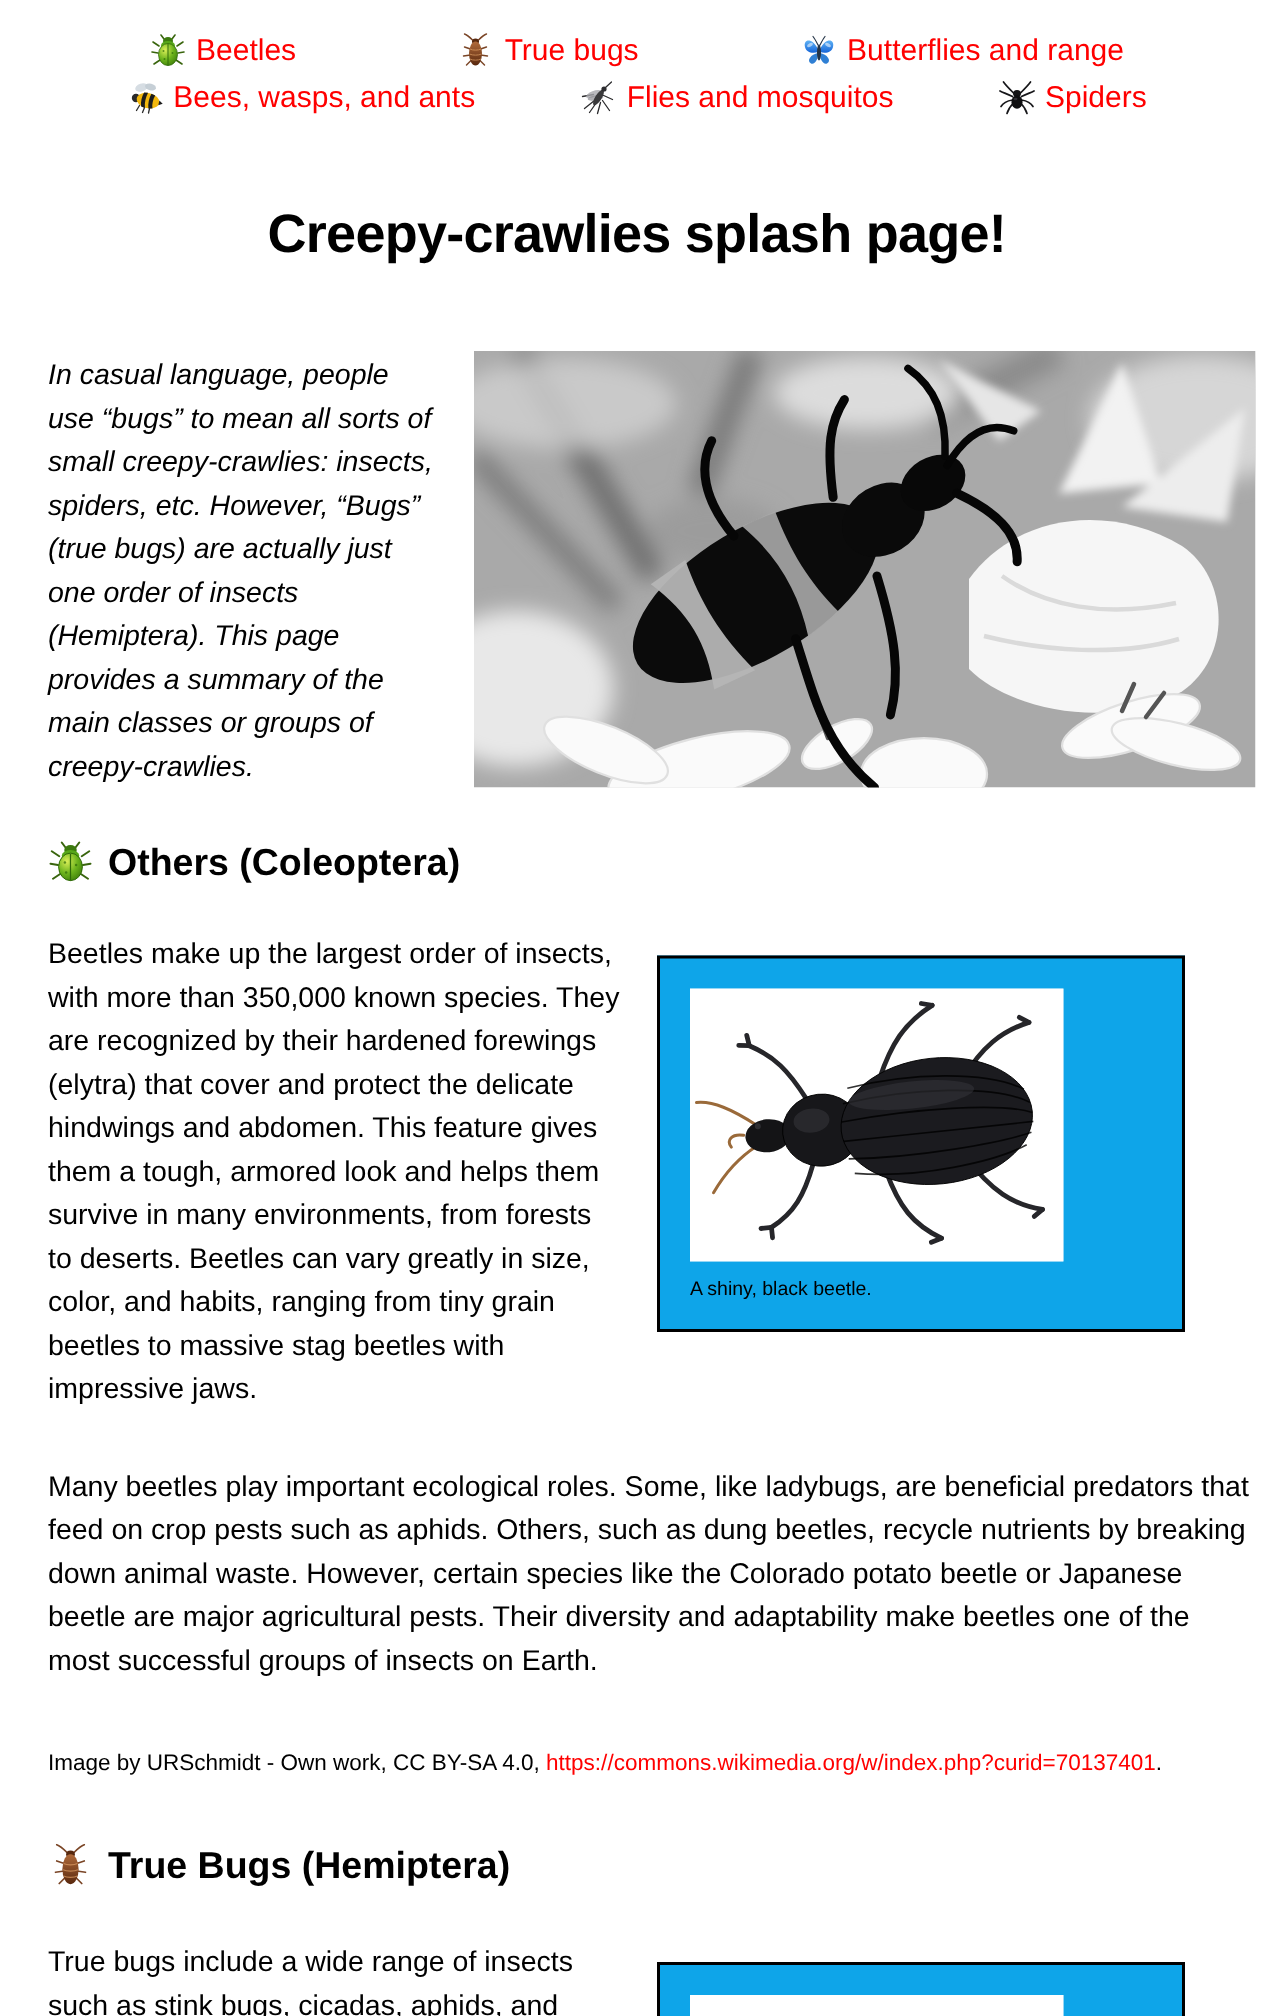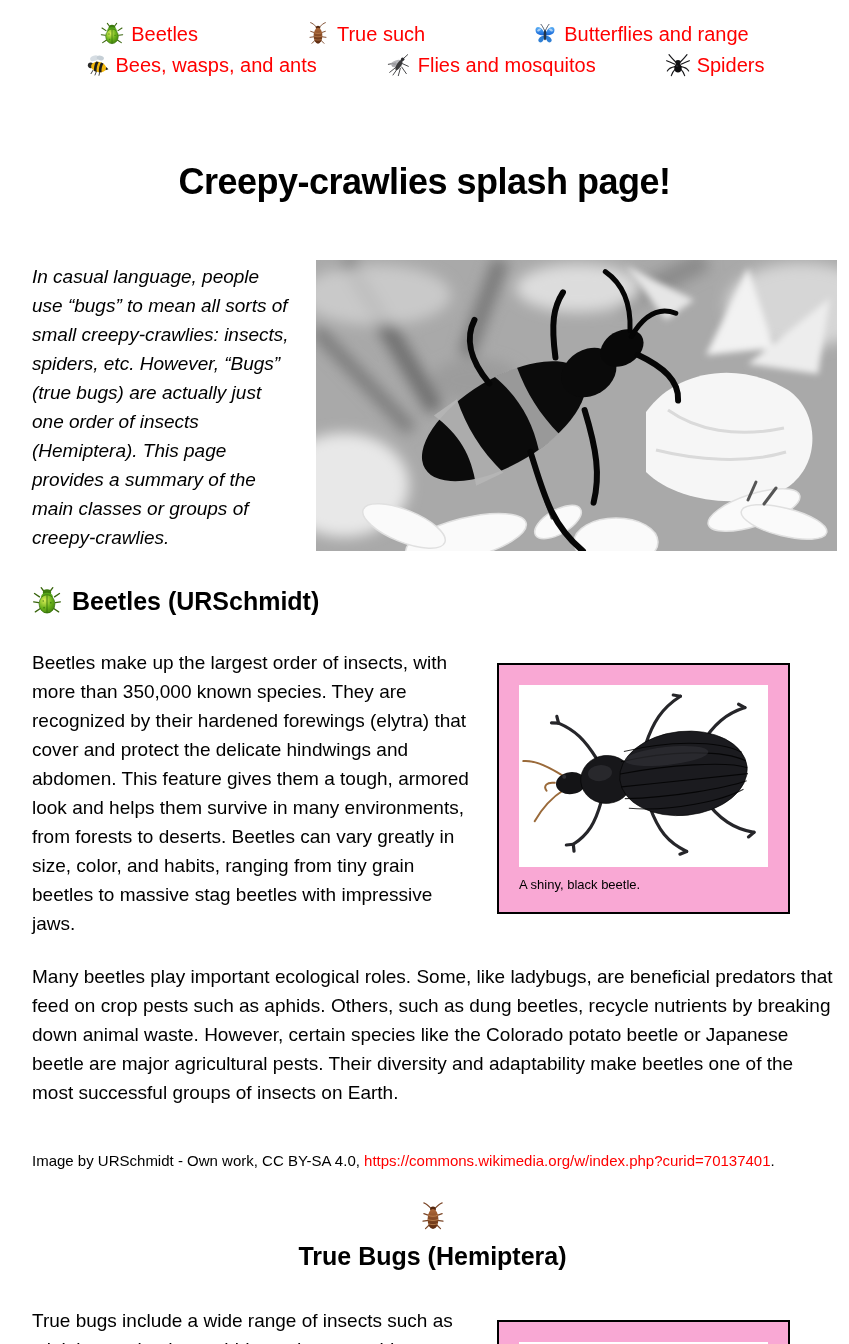--- a/index.html
+++ b/index.html
@@ -8,43 +8,43 @@
     font-family:"Liberation Sans",sans-serif;position:relative;
   }
   a{color:#ff0000;text-decoration:none;cursor:pointer;}
   
   .nav-row{display:flex;justify-content:center;align-items:center;}
   .nav-row1{column-gap:108px;padding-top:22px;}
   .nav-row2{column-gap:70px;padding-top:7px;}
   .nav-link{display:inline-flex;align-items:center;gap:7px;font-size:20px;color:#ff0000;white-space:nowrap;}
   .icon{width:24px;height:24px;flex:none;}
   
-  h1{font-size:36px;font-weight:700;text-align:center;margin:84px 0 0;letter-spacing:-0.5px;}
+  h1{font-size:36px;font-weight:700;text-align:center;margin:58px 0 0;letter-spacing:-0.5px;}
   
   .intro{display:flex;gap:22px;margin:57px 16px 0 32px;font-style:italic;}
   .intro-text{width:262px;flex:none;font-size:19px;line-height:29px;margin:2px 0 0;}
   .photo{width:521px;height:291px;flex:none;}
   .photo svg{display:block;width:100%;height:100%;}
   
   section.group{margin:0 16px 0 32px;}
   h2{display:flex;align-items:center;gap:10px;font-size:25px;font-weight:700;margin:34px 0 0;}
   h2 .icon{width:30px;height:30px;}
-  h2.tb{margin-top:32px;flex-direction:column;}
+  h2.tb{margin-top:44px;}
   .section-body{display:flow-root;}
   figure.framed{
-    float:right;width:293px;box-sizing:border-box;background:#f9a8d4;
+    float:right;width:352px;box-sizing:border-box;background:#0ea5e9;
     border:2px solid #000;padding:20px;margin:47px 43px 10px 24px;
   }
   figure.framed.tbfig{margin-top:49px;}
   .imgbox{width:249px;height:182px;background:#fff;overflow:hidden;}
   .imgbox svg{display:block;}
   figcaption{font-size:13px;margin-top:10px;color:#000;}
   p.body-text{font-size:19px;line-height:29px;margin:32px 0 0;}
   p.tbp{margin-top:35px;}
-  p.wide{margin-top:24px;}
+  p.wide{margin-top:36px;}
   p.attribution{font-size:15px;line-height:19px;margin:44px 0 0;}
   .hidden-defs{position:absolute;width:0;height:0;overflow:hidden;}
 </style>
 </head>
 <body>
 
 <svg class="hidden-defs" aria-hidden="true">
   <defs>
     <radialGradient id="gradGreen" cx="35%" cy="30%" r="80%">
       <stop offset="0%" stop-color="#d9ee57"></stop>
@@ -172,21 +172,21 @@
     <a class="nav-link">
       <svg class="icon">
           <use href="#sym-beetle"></use>
         </svg>
       <span>Beetles</span>
     </a>
     <a class="nav-link">
       <svg class="icon">
           <use href="#sym-cockroach"></use>
         </svg>
-      <span>True such</span>
+      <span>True bugs</span>
     </a>
     <a class="nav-link">
       <svg class="icon">
           <use href="#sym-butterfly"></use>
         </svg>
       <span>Butterflies and range</span>
     </a>
   </div>
   <div class="nav-row nav-row2">
     <a class="nav-link">
@@ -281,21 +281,21 @@
       </g>
     </svg>
   </div>
 </section>
 
 <section class="group">
   <h2>
     <svg class="icon">
         <use href="#sym-beetle"></use>
       </svg>
-    <span>Beetles (URSchmidt)</span>
+    <span>Others (Coleoptera)</span>
   </h2>
   <div class="section-body">
     <figure class="framed">
       <div class="imgbox">
         <svg viewBox="0 0 249 182" width="249" height="182">
           <rect width="249" height="182" fill="#ffffff"></rect>
           <g transform="rotate(-6 130 95)">
             <g stroke="#9a6a3a" stroke-width="2" stroke-linecap="round" fill="none">
               <path d="M45 82 C30 70 18 63 7 63"></path>
               <path d="M44 96 C30 103 20 113 12 124"></path>

